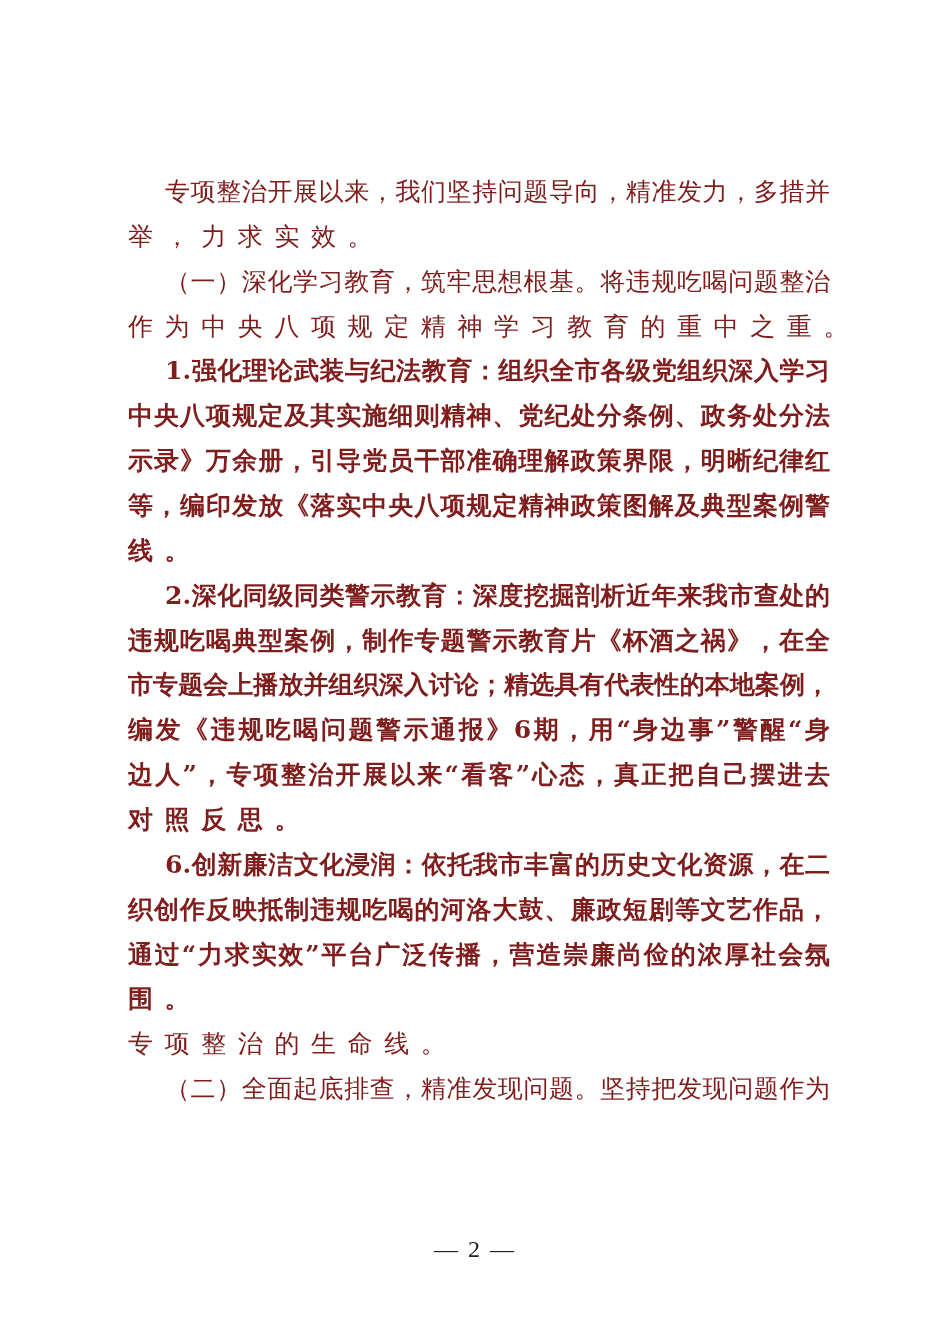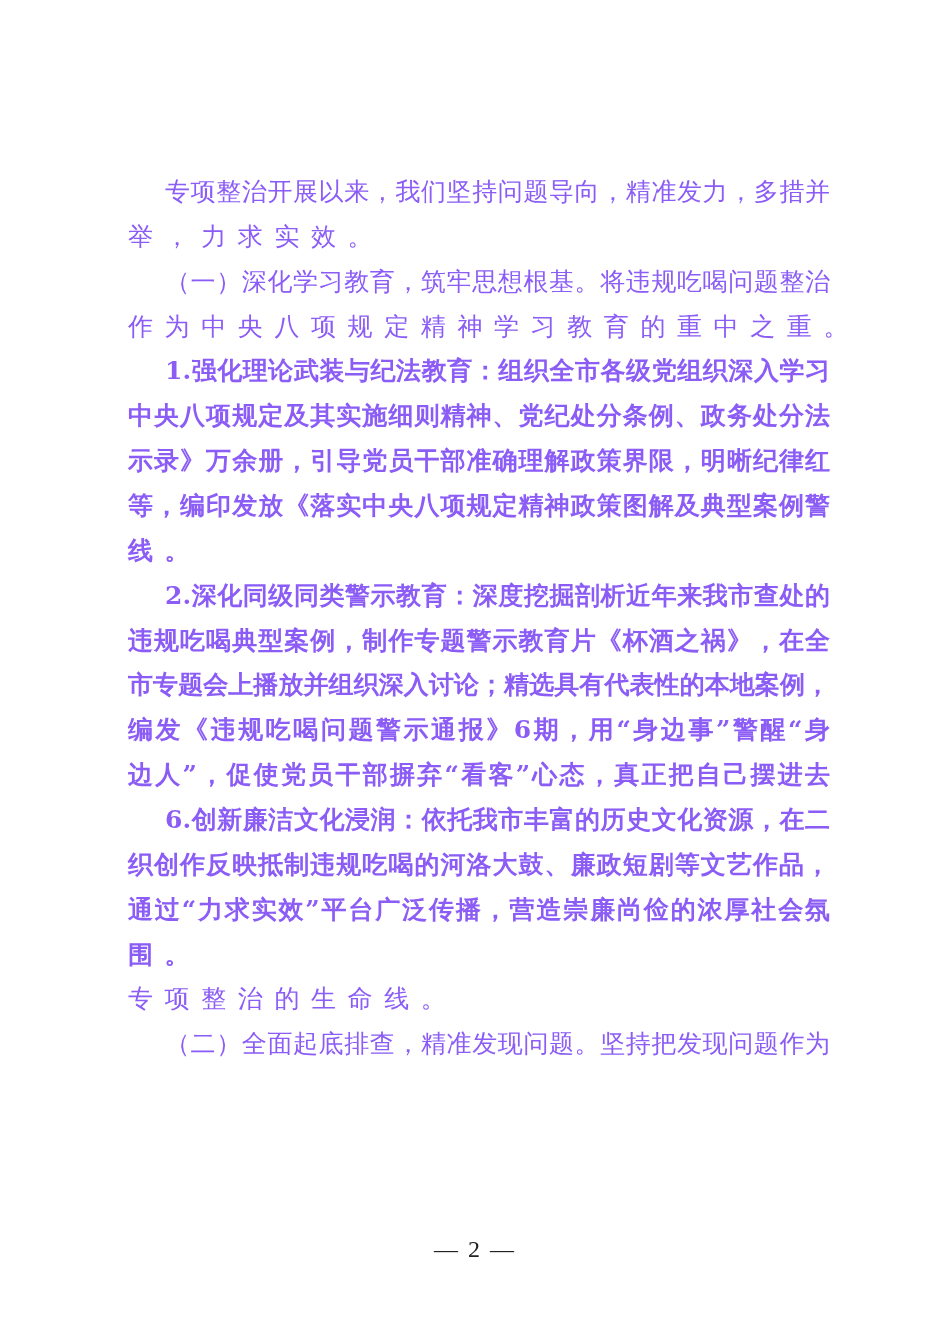--- a/index.html
+++ b/index.html
@@ -4,21 +4,21 @@
 <style>
   html, body { margin: 0; padding: 0; background: #ffffff; }
   body { width: 950px; height: 1344px; position: relative; overflow: hidden; }
   .page {
     position: absolute; left: 0; top: 0; width: 950px; height: 1344px;
     background: #ffffff;
   }
   .body-text {
     position: absolute; left: 128px; top: 170px; width: 702px;
     font-family: "DejaVu Serif", "Liberation Serif", serif;
-    font-size: 25px; color: #8b5cf6;
+    font-size: 25px; color: #7f1d1d;
   }
   .para { margin: 0; padding: 0; }
   .line {
     display: block; height: 44.86px; line-height: 44.86px;
     white-space: nowrap; overflow: visible;
     text-align: justify; text-align-last: justify;
   }
   .line.last { text-align-last: left; letter-spacing: 11.6px; }
   .line.indent { padding-left: 37px; }
   .para.bold .line { font-weight: bold; }
@@ -50,21 +50,22 @@
       <span class="line">示录》万余册，引导党员干部准确理解政策界限，明晰纪律红</span>
       <span class="line">等，编印发放《落实中央八项规定精神政策图解及典型案例警</span>
       <span class="line last">线。</span>
     </p>
 
     <p class="para bold">
       <span class="line indent">2.深化同级同类警示教育：深度挖掘剖析近年来我市查处的</span>
       <span class="line">违规吃喝典型案例，制作专题警示教育片《杯酒之祸》，在全</span>
       <span class="line">市专题会上播放并组织深入讨论；精选具有代表性的本地案例，</span>
       <span class="line">编发《违规吃喝问题警示通报》6期，用“身边事”警醒“身</span>
-      <span class="line">边人”，促使党员干部摒弃“看客”心态，真正把自己摆进去</span>
+      <span class="line">边人”，专项整治开展以来“看客”心态，真正把自己摆进去</span>
+      <span class="line last">对照反思。</span>
     </p>
 
     <p class="para bold">
       <span class="line indent">6.创新廉洁文化浸润：依托我市丰富的历史文化资源，在二</span>
       <span class="line">织创作反映抵制违规吃喝的河洛大鼓、廉政短剧等文艺作品，</span>
       <span class="line">通过“力求实效”平台广泛传播，营造崇廉尚俭的浓厚社会氛</span>
       <span class="line last">围。</span>
     </p>
 
     <p class="para">

